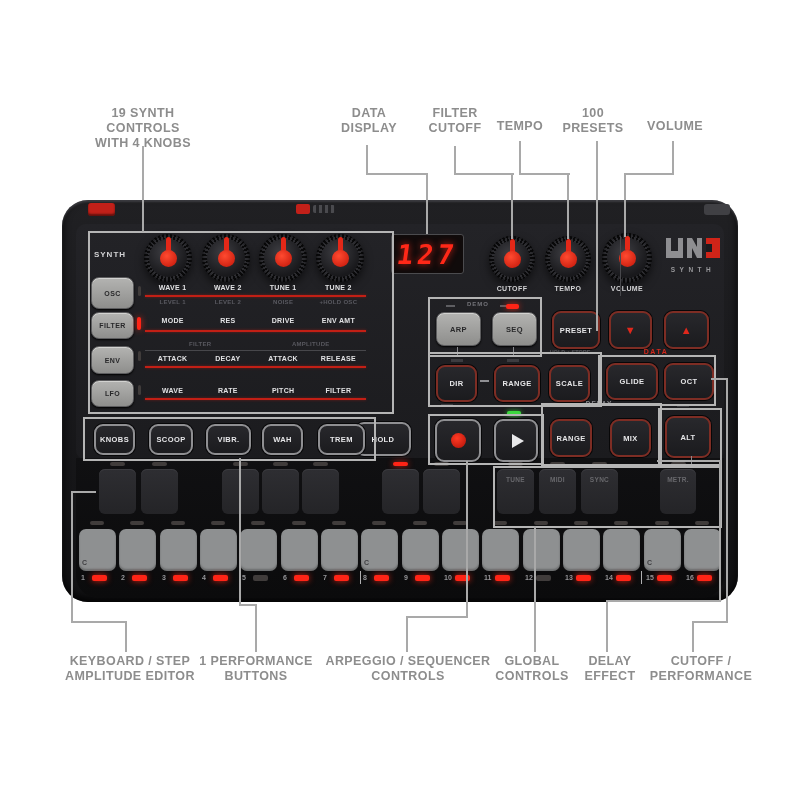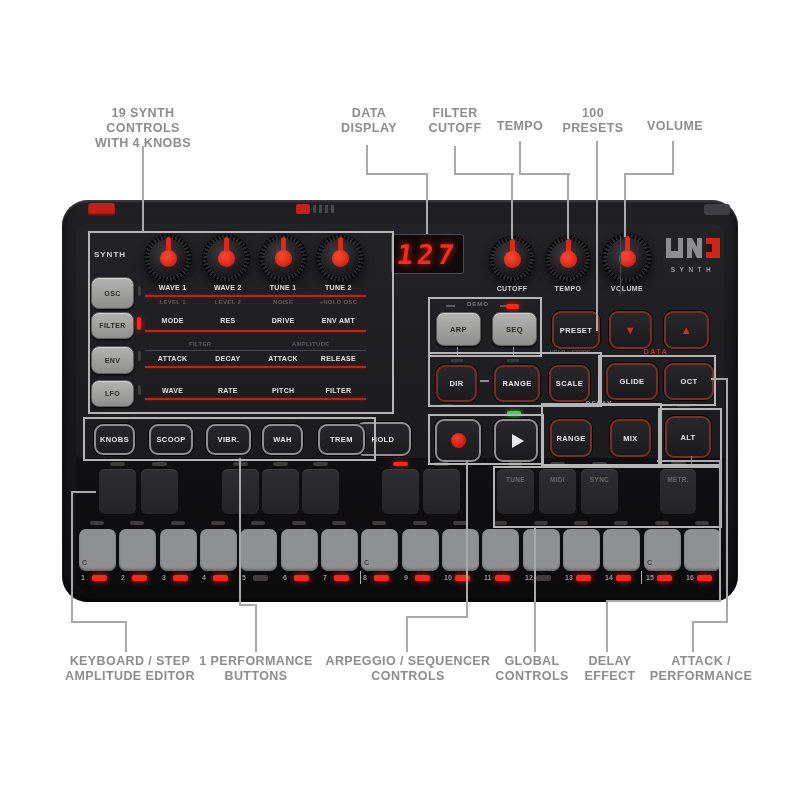--- a/index.html
+++ b/index.html
@@ -426,18 +426,18 @@
       </div>
       <div class="ann" style="left: 447px; top: 654px; width: 170px;">
         <span>GLOBAL</span>
         <span>CONTROLS</span>
       </div>
       <div class="ann" style="left: 525px; top: 654px; width: 170px;">
         <span>DELAY</span>
         <span>EFFECT</span>
       </div>
       <div class="ann" style="left: 616px; top: 654px; width: 170px;">
-        <span>ATTACK /</span>
+        <span>CUTOFF /</span>
         <span>PERFORMANCE</span>
       </div>
     </div>
 
 </div>
 
 </body></html>

